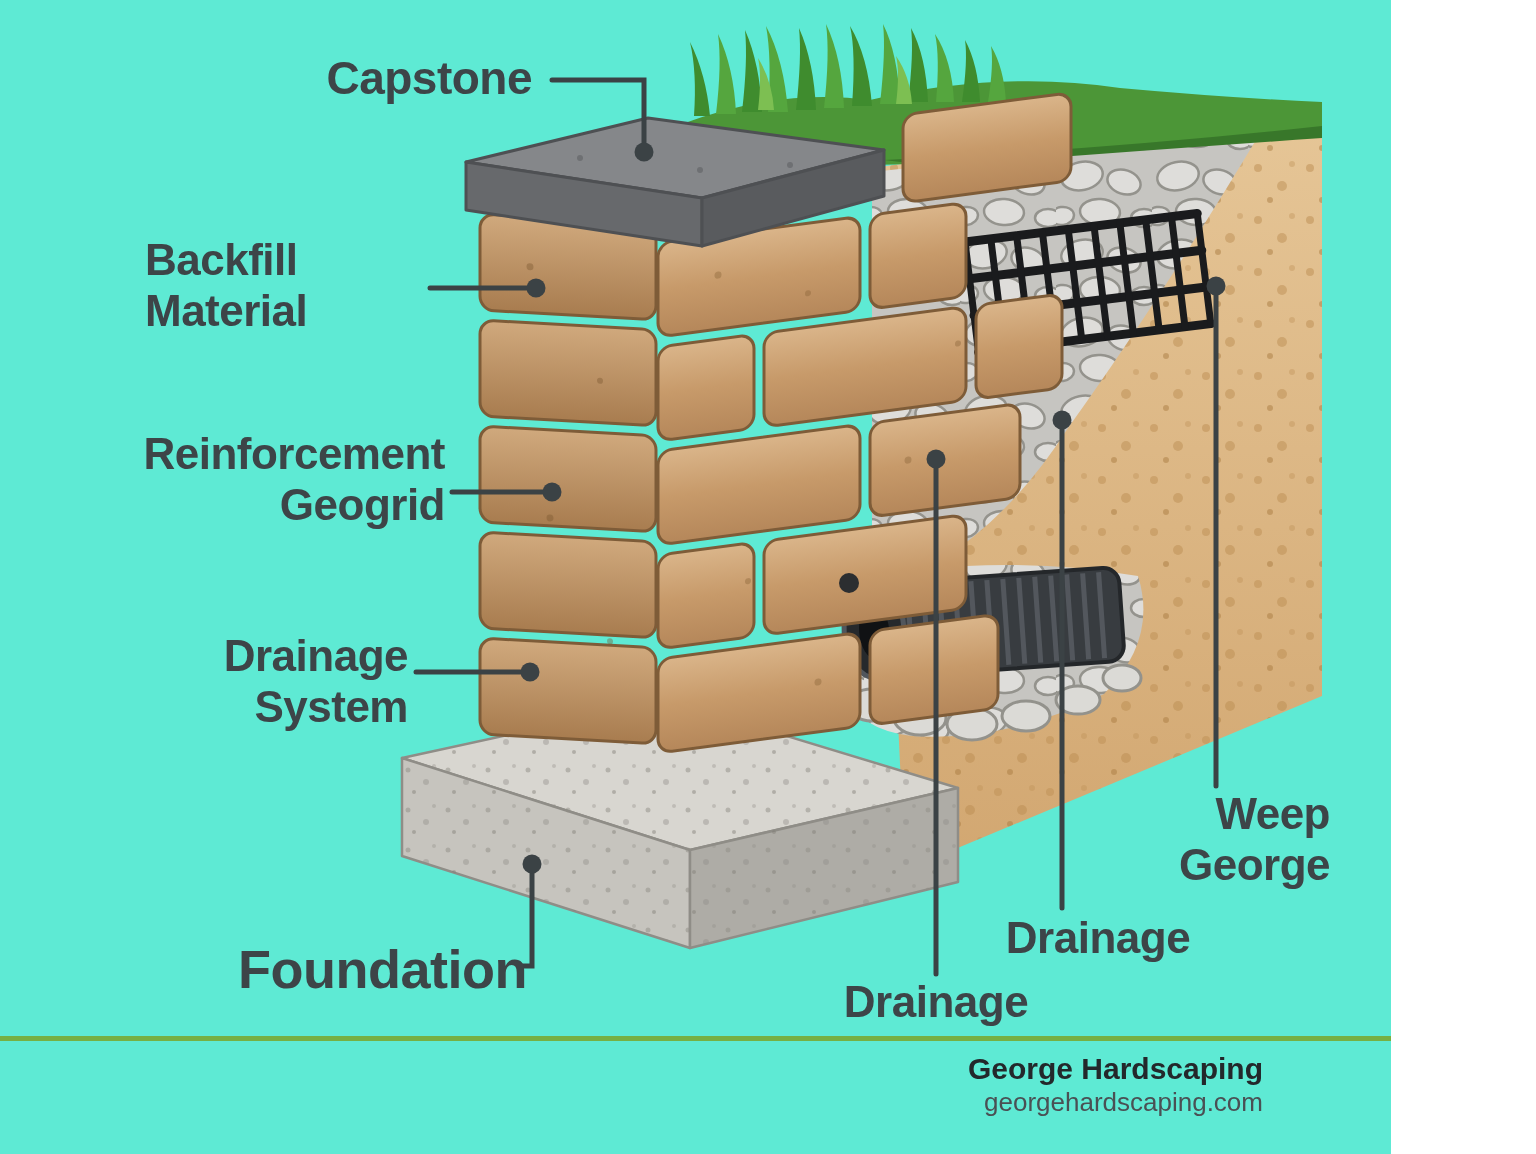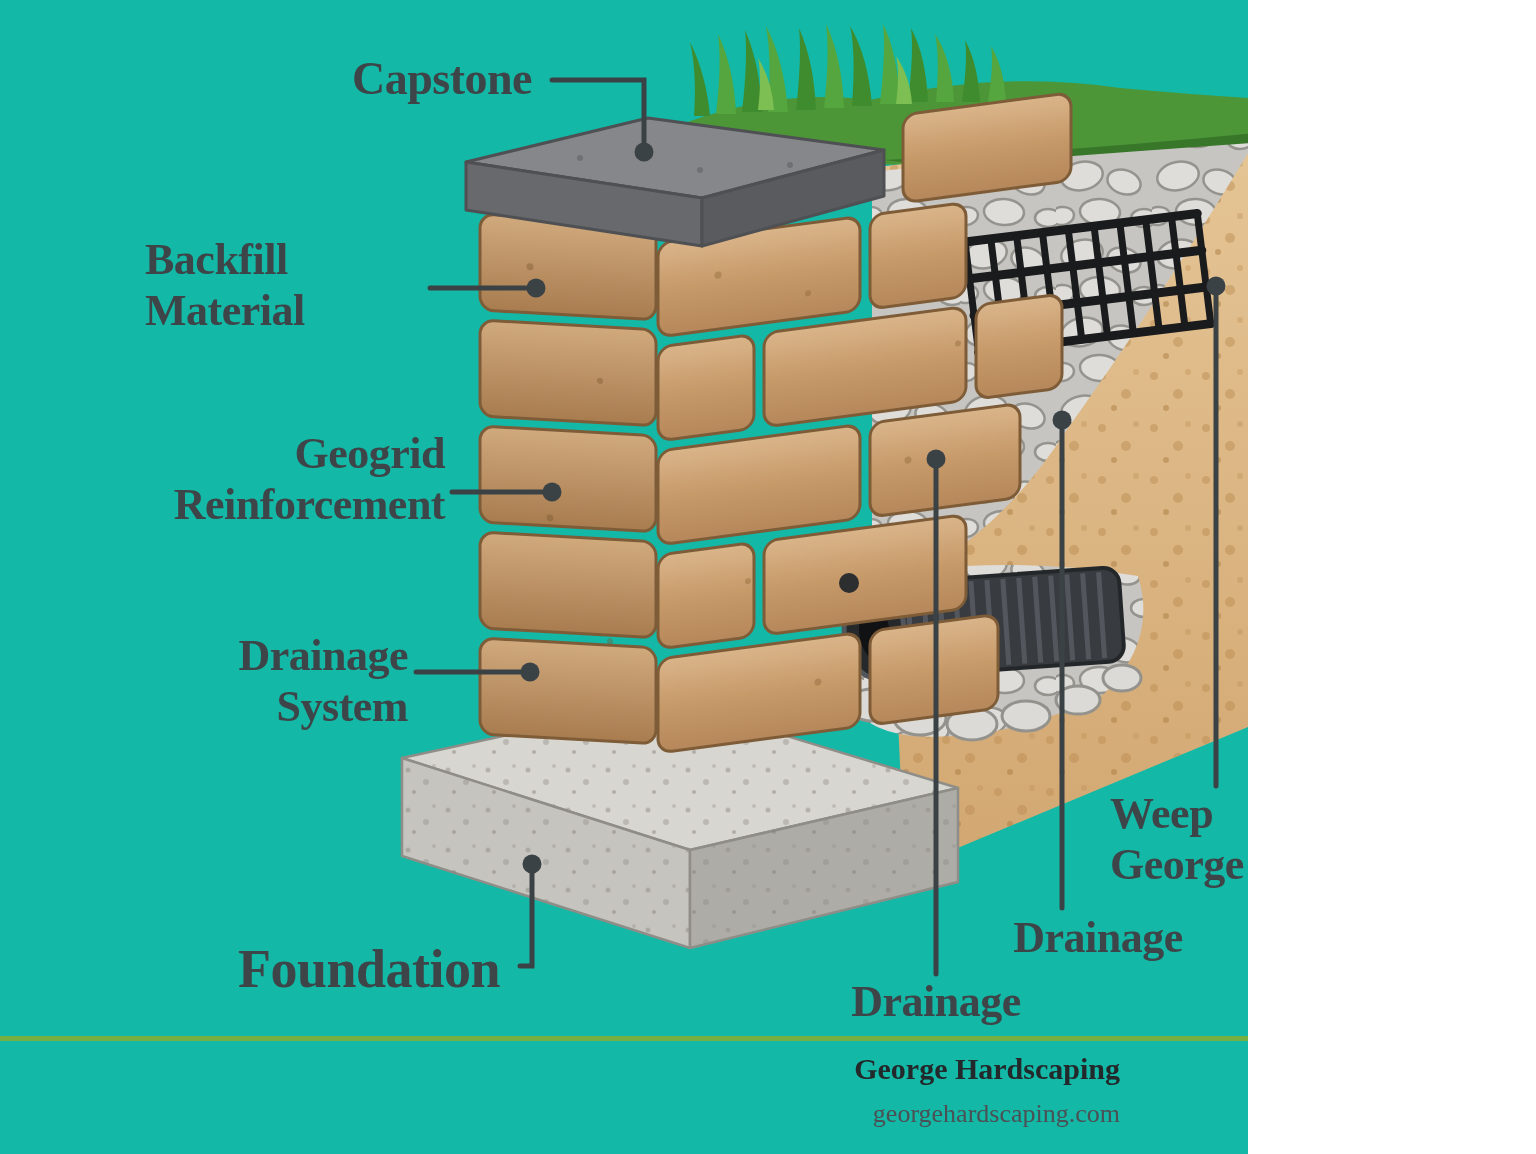--- a/index.html
+++ b/index.html
@@ -1,29 +1,29 @@
 <!DOCTYPE html>
 <html><head>
 <meta charset="utf-8">
 <style>
   html,body{margin:0;padding:0;background:#ffffff;}
   #canvas{
-    position:relative;width:1248px;height:1154px;background:#14b8a6;overflow:hidden;
-    font-family:Liberation Serif, serif;
+    position:relative;width:1391px;height:1154px;background:#5eead4;overflow:hidden;
+    font-family:Liberation Sans, sans-serif;
   }
   #art{position:absolute;left:0;top:0;width:1536px;height:1154px;}
   .label{
     position:absolute;font-weight:700;font-size:44px;line-height:1.16;
     color:#3d4548;letter-spacing:-0.5px;
   }
   .label .ln{display:block;}
   #divider{position:absolute;left:0;top:1036px;width:1536px;height:5px;background:#76b043;}
   #footer-text{position:absolute;right:128px;top:1052px;text-align:right;}
   #footer-brand{font-size:30px;font-weight:700;color:#23282b;}
-  #footer-website{font-size:26px;color:#4a5054;margin-top:13px;}
+  #footer-website{font-size:26px;color:#4a5054;margin-top:1px;}
   #logo{position:absolute;left:1430px;top:1052px;width:88px;height:88px;}
 </style>
 </head>
 <body>
 
 <div id="canvas">
 
   <svg id="art" viewBox="0 0 1536 1154">
     <defs>
       <linearGradient id="blockGrad" x1="0" y1="0" x2="0" y2="1">
@@ -202,32 +202,32 @@
   </svg>
 
   <div class="label" style="left:252px;top:52px;width:280px;text-align:right;font-size:46px;">Capstone</div>
 
   <div class="label" style="left:145px;top:234px;width:270px;text-align:left;">
     <span class="ln">Backfill</span>
     <span class="ln">Material</span>
   </div>
 
   <div class="label" style="left:60px;top:428px;width:385px;text-align:right;">
+    <span class="ln">Reinforcement</span>
     <span class="ln">Geogrid</span>
-    <span class="ln">Reinforcement</span>
   </div>
 
   <div class="label" style="left:128px;top:630px;width:280px;text-align:right;">
     <span class="ln">Drainage</span>
     <span class="ln">System</span>
   </div>
 
   <div class="label" style="left:238px;top:938px;width:290px;text-align:left;font-size:54px;">Foundation</div>
 
-  <div class="label" style="left:1110px;top:788px;width:220px;text-align:left;">
+  <div class="label" style="left:1110px;top:788px;width:220px;text-align:right;">
     <span class="ln">Weep</span>
     <span class="ln">George</span>
   </div>
 
   <div class="label" style="left:988px;top:912px;width:220px;text-align:center;">Drainage</div>
 
   <div class="label" style="left:826px;top:976px;width:220px;text-align:center;">Drainage</div>
 
   <div id="divider"></div>
 

